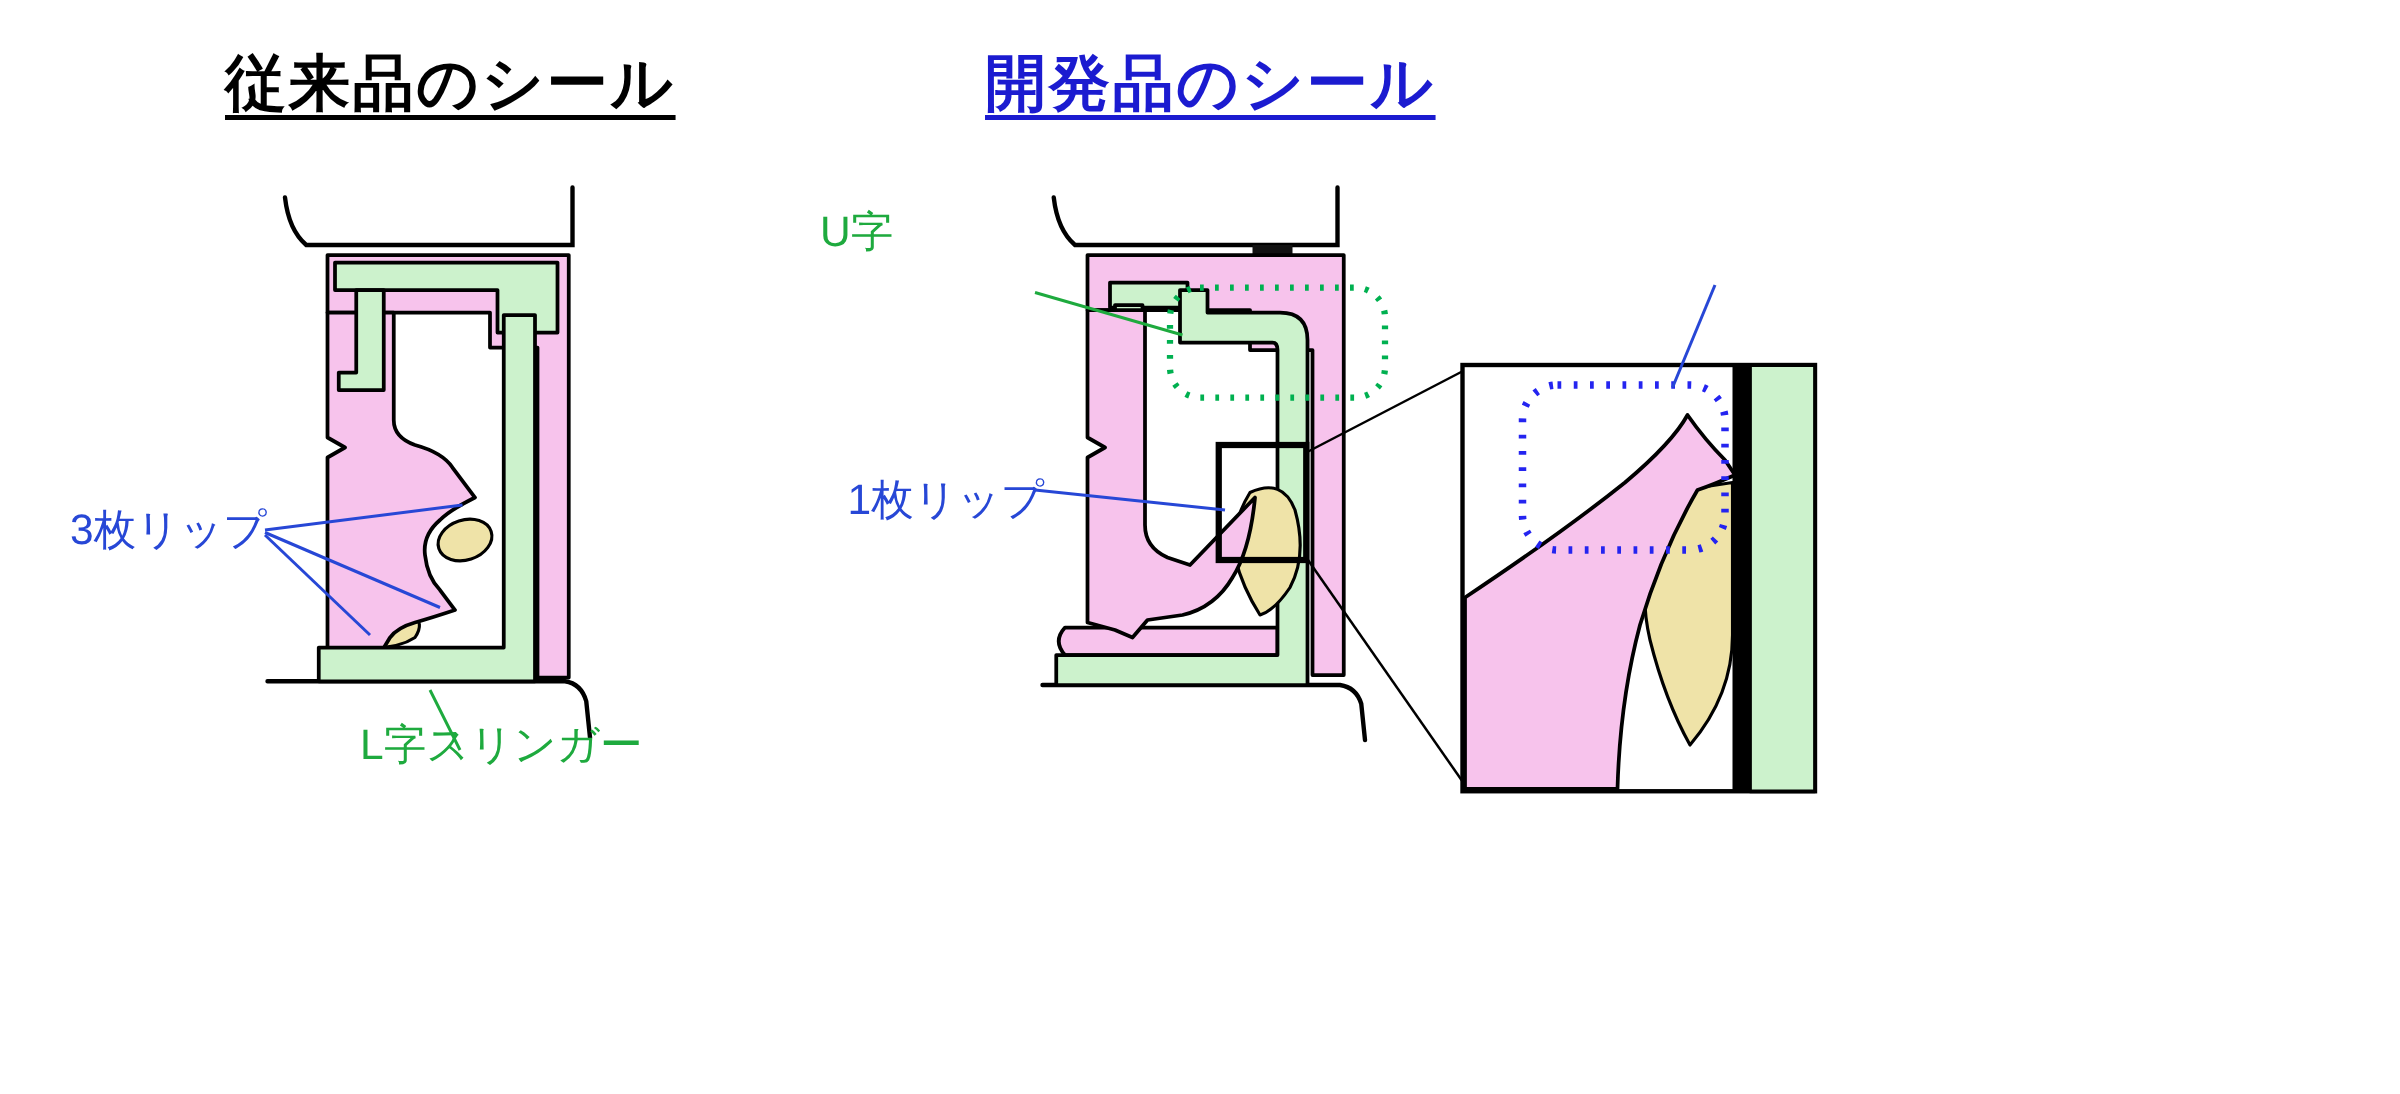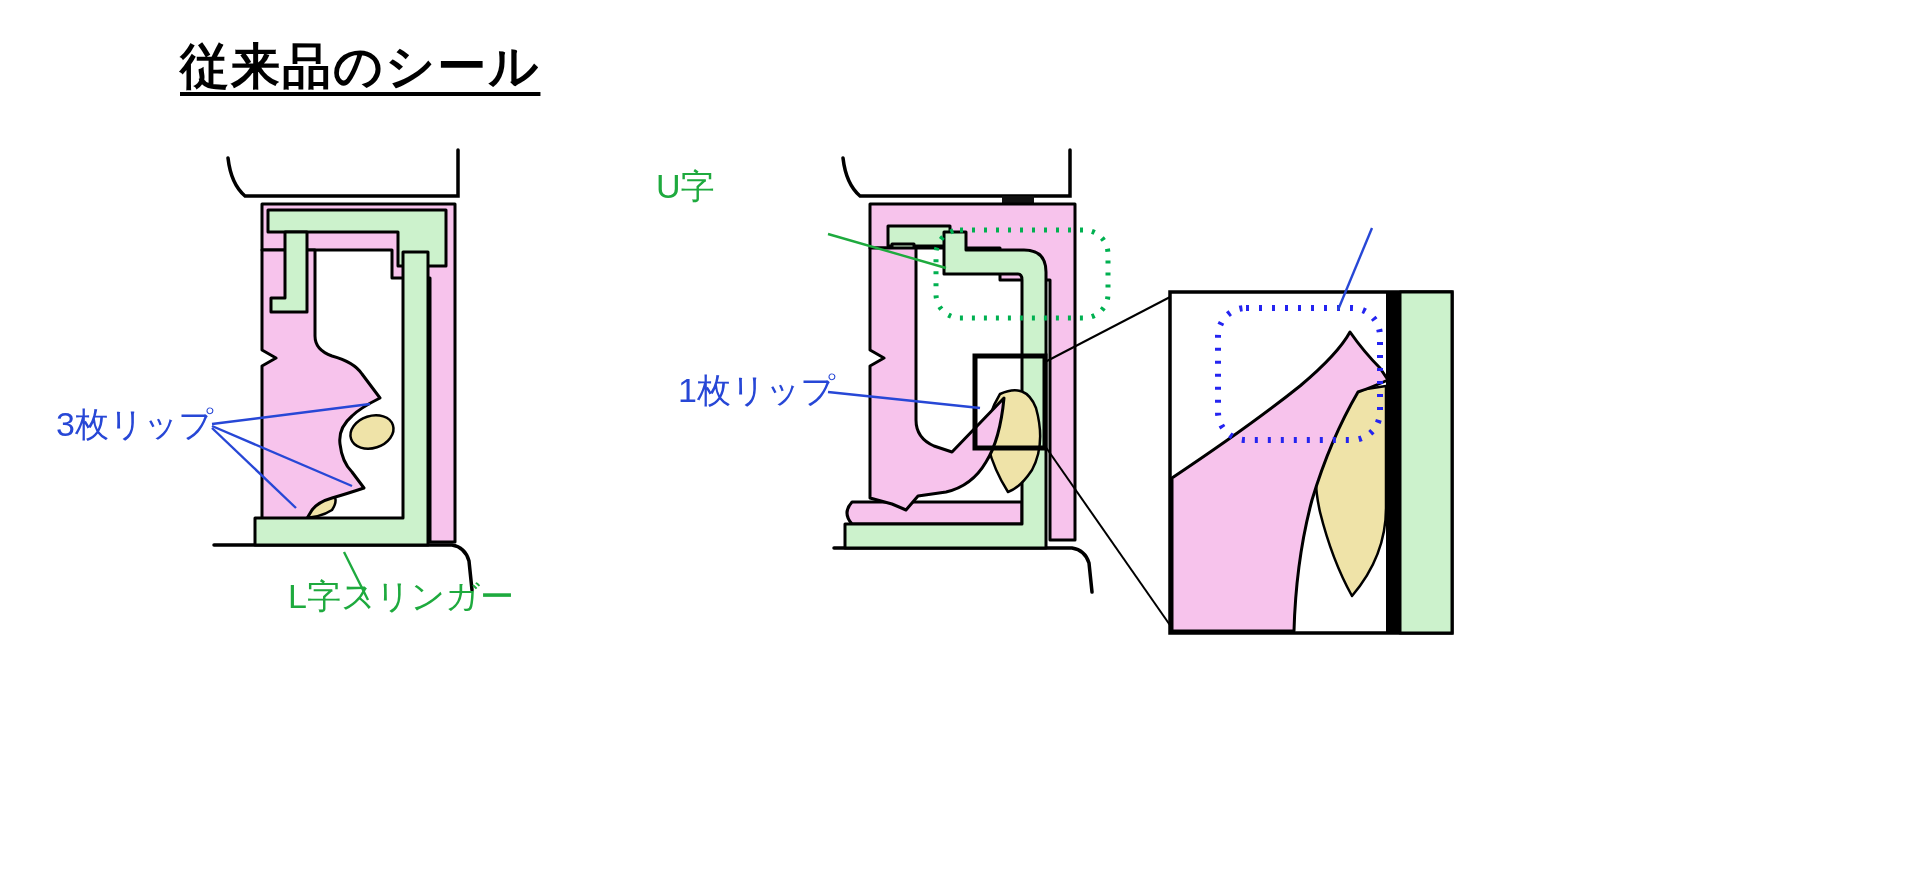--- a/index.html
+++ b/index.html
@@ -99,22 +99,23 @@
       <path class="f-pink" d="M1172,631 L1172,478 Q1250,426 1300,386 Q1338,354 1350,332
                Q1364,352 1380,368 L1388,380 Q1370,388 1358,392
                Q1330,440 1312,500 Q1296,560 1294,631 Z"></path>
 
       <rect class="dot-blue" x="1218" y="308" width="162" height="132" rx="28"></rect>
       <path class="ln-blue" d="M1372,228 L1338,310"></path>
     </g>
   </svg>
 
   <div class="title black" style="left:180px;top:34px;">従来品のシール</div>
+  <div class="title blue" style="left:788px;top:34px;">開発品のシール</div>
 
   <div class="label blue" style="left:56px;top:404px;">3枚リップ</div>
   <div class="label green" style="left:288px;top:576px;">L字スリンガー</div>
 
   <div class="label green" style="left:652px;top:166px;">
     <span class="u-indent">U字</span>
   </div>
 
-  <div class="label blue" style="left:678px;top:370px;">1枚リップ</div>
+  <div class="label blue" style="left:678px;top:380px;">1枚リップ</div>
 </div>
 
 </body></html>

